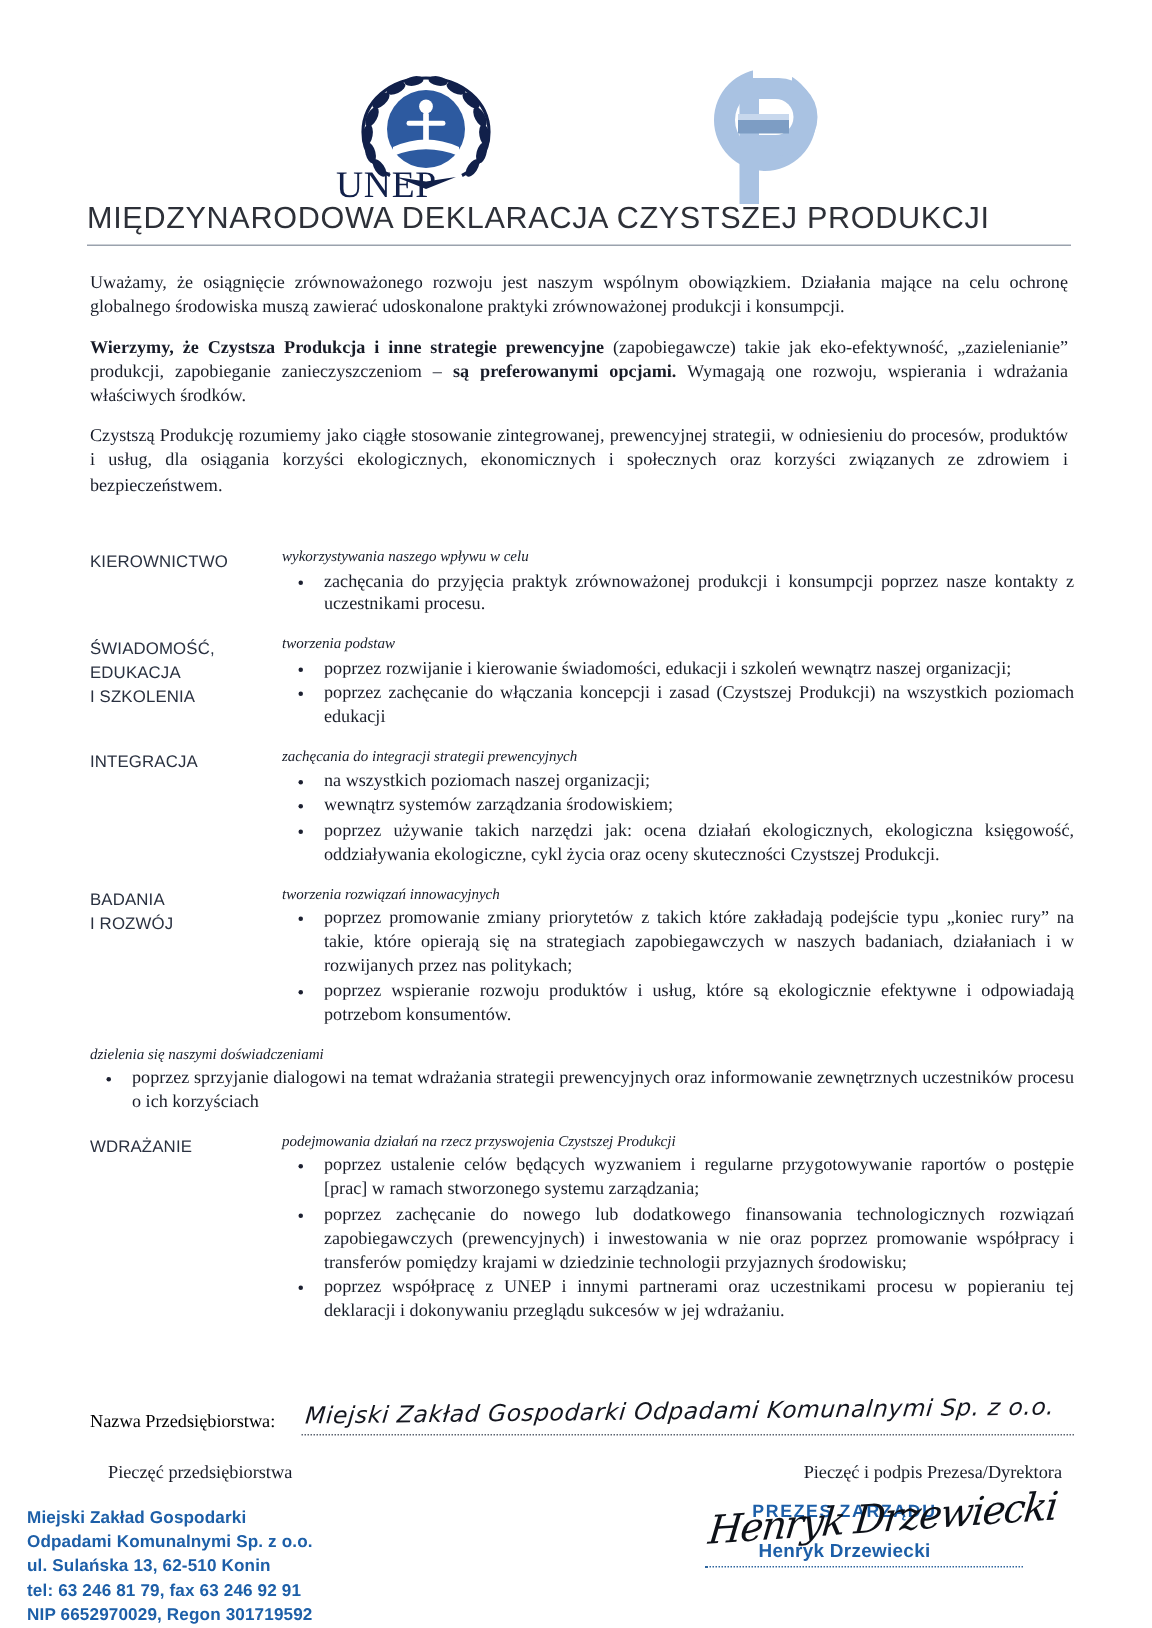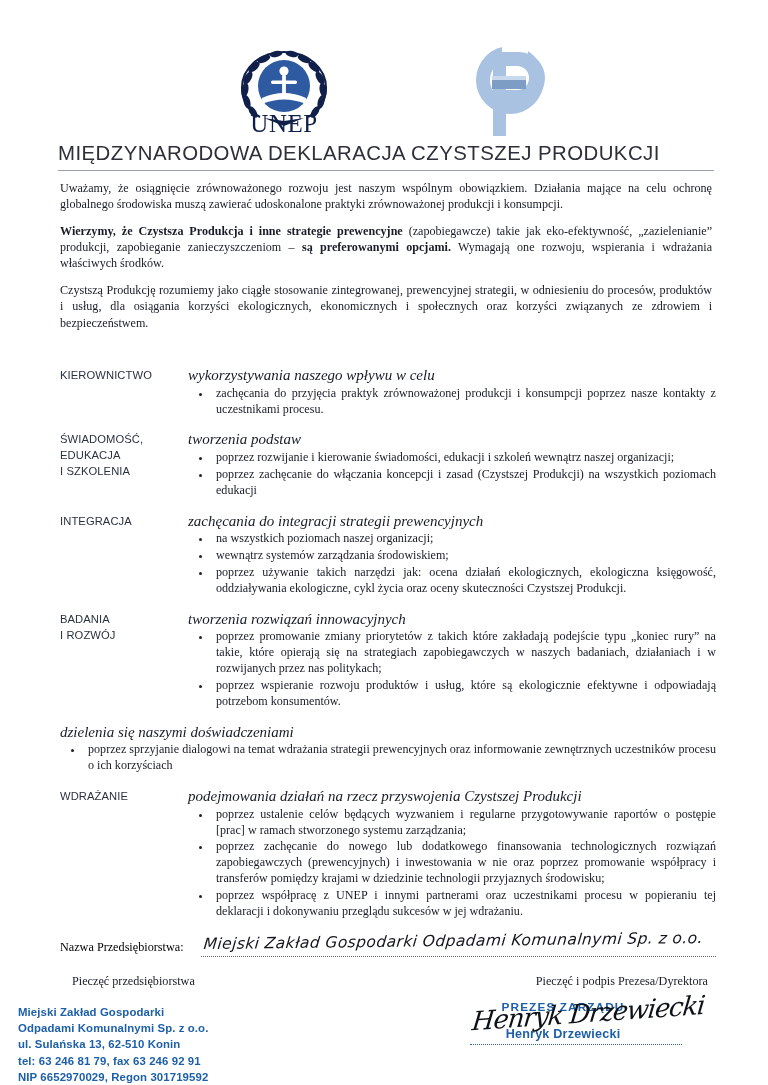--- a/index.html
+++ b/index.html
@@ -36,39 +36,38 @@
     top: 4px;
     width: 120px;
     height: 112px;
   }
   .unep-logo svg { display: block; }
   .unep-word {
     position: absolute;
     left: 0;
     top: 72px;
     width: 120px;
-    text-align: center;
     font-family: "Liberation Serif", "DejaVu Serif", serif;
     font-size: 25px;
     letter-spacing: 0.5px;
     color: #11204a;
   }
   .cp-logo {
     position: absolute;
     left: 462px;
     top: 6px;
     width: 96px;
     height: 100px;
   }
   .cp-logo svg { display: block; }
 
   
   .doc-title {
     position: absolute;
-    top: 142px;
+    top: 135px;
     left: 58px;
     width: 656px;
     font-family: "Liberation Sans", "DejaVu Sans", sans-serif;
     font-size: 20.4px;
     letter-spacing: 0.45px;
     color: #2d3038;
     white-space: nowrap;
     padding-bottom: 5px;
     border-bottom: 1px solid #9aa2ad;
   }
@@ -120,21 +119,21 @@
     letter-spacing: 0.1px;
     padding-top: 2px;
   }
   .sec-label div { white-space: nowrap; }
   .sec-body {
     flex: 1 1 auto;
     min-width: 0;
   }
   .sec-heading {
     font-style: italic;
-    font-size: 15px;
+    font-size: 10px;
     line-height: 1.25;
     color: #161b27;
     margin-bottom: 1px;
   }
   .sec-body ul {
     list-style: none;
     margin: 0;
     padding: 0;
   }
   .sec-body li {

